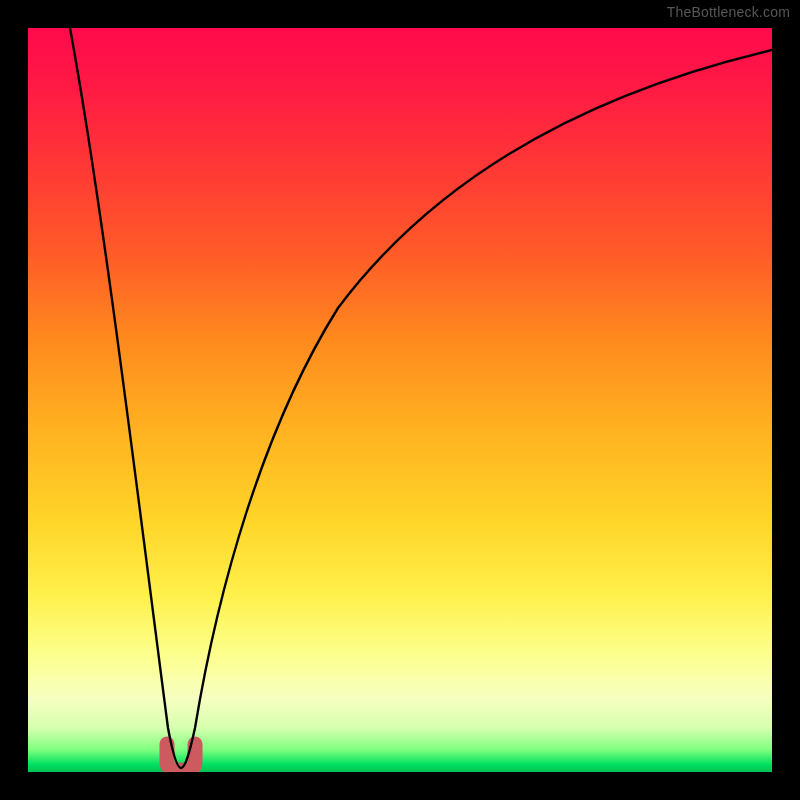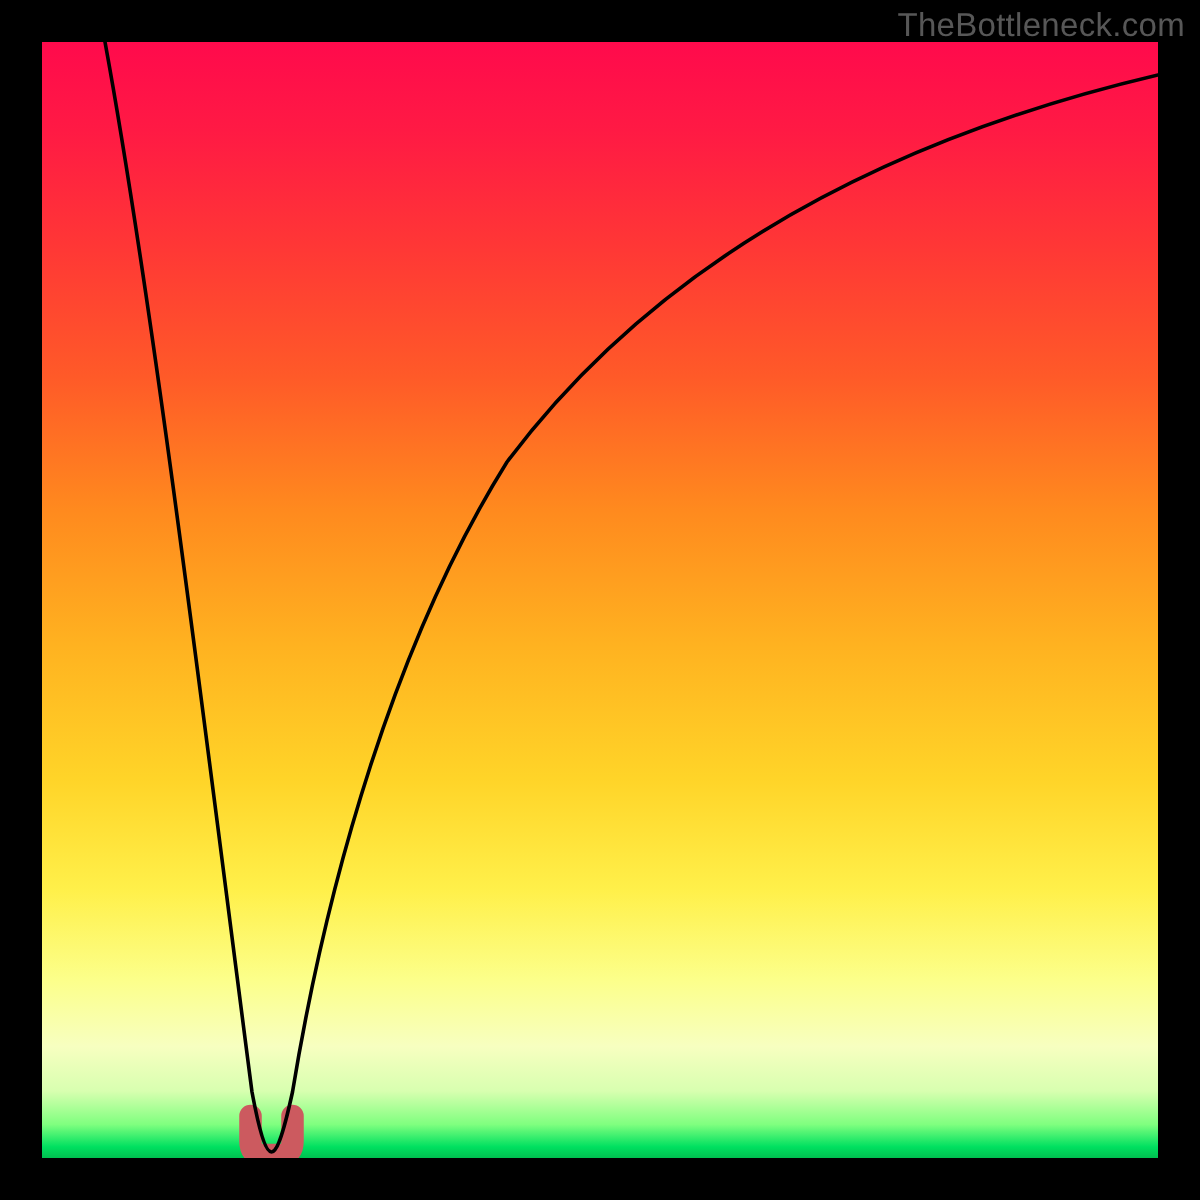--- a/index.html
+++ b/index.html
@@ -43,21 +43,21 @@
       #7fff7f 97%,
       #00e060 99%,
       #00c050 100%
     );
   }
   .watermark {
     position: absolute;
     top: 4px;
     right: 10px;
     color: #575757;
-    font-size: 22px;
+    font-size: 14px;
     letter-spacing: 0.2px;
     font-weight: 400;
     user-select: none;
   }
   svg.curve {
     position: absolute;
     inset: 0;
   }
 </style>
 </head>

